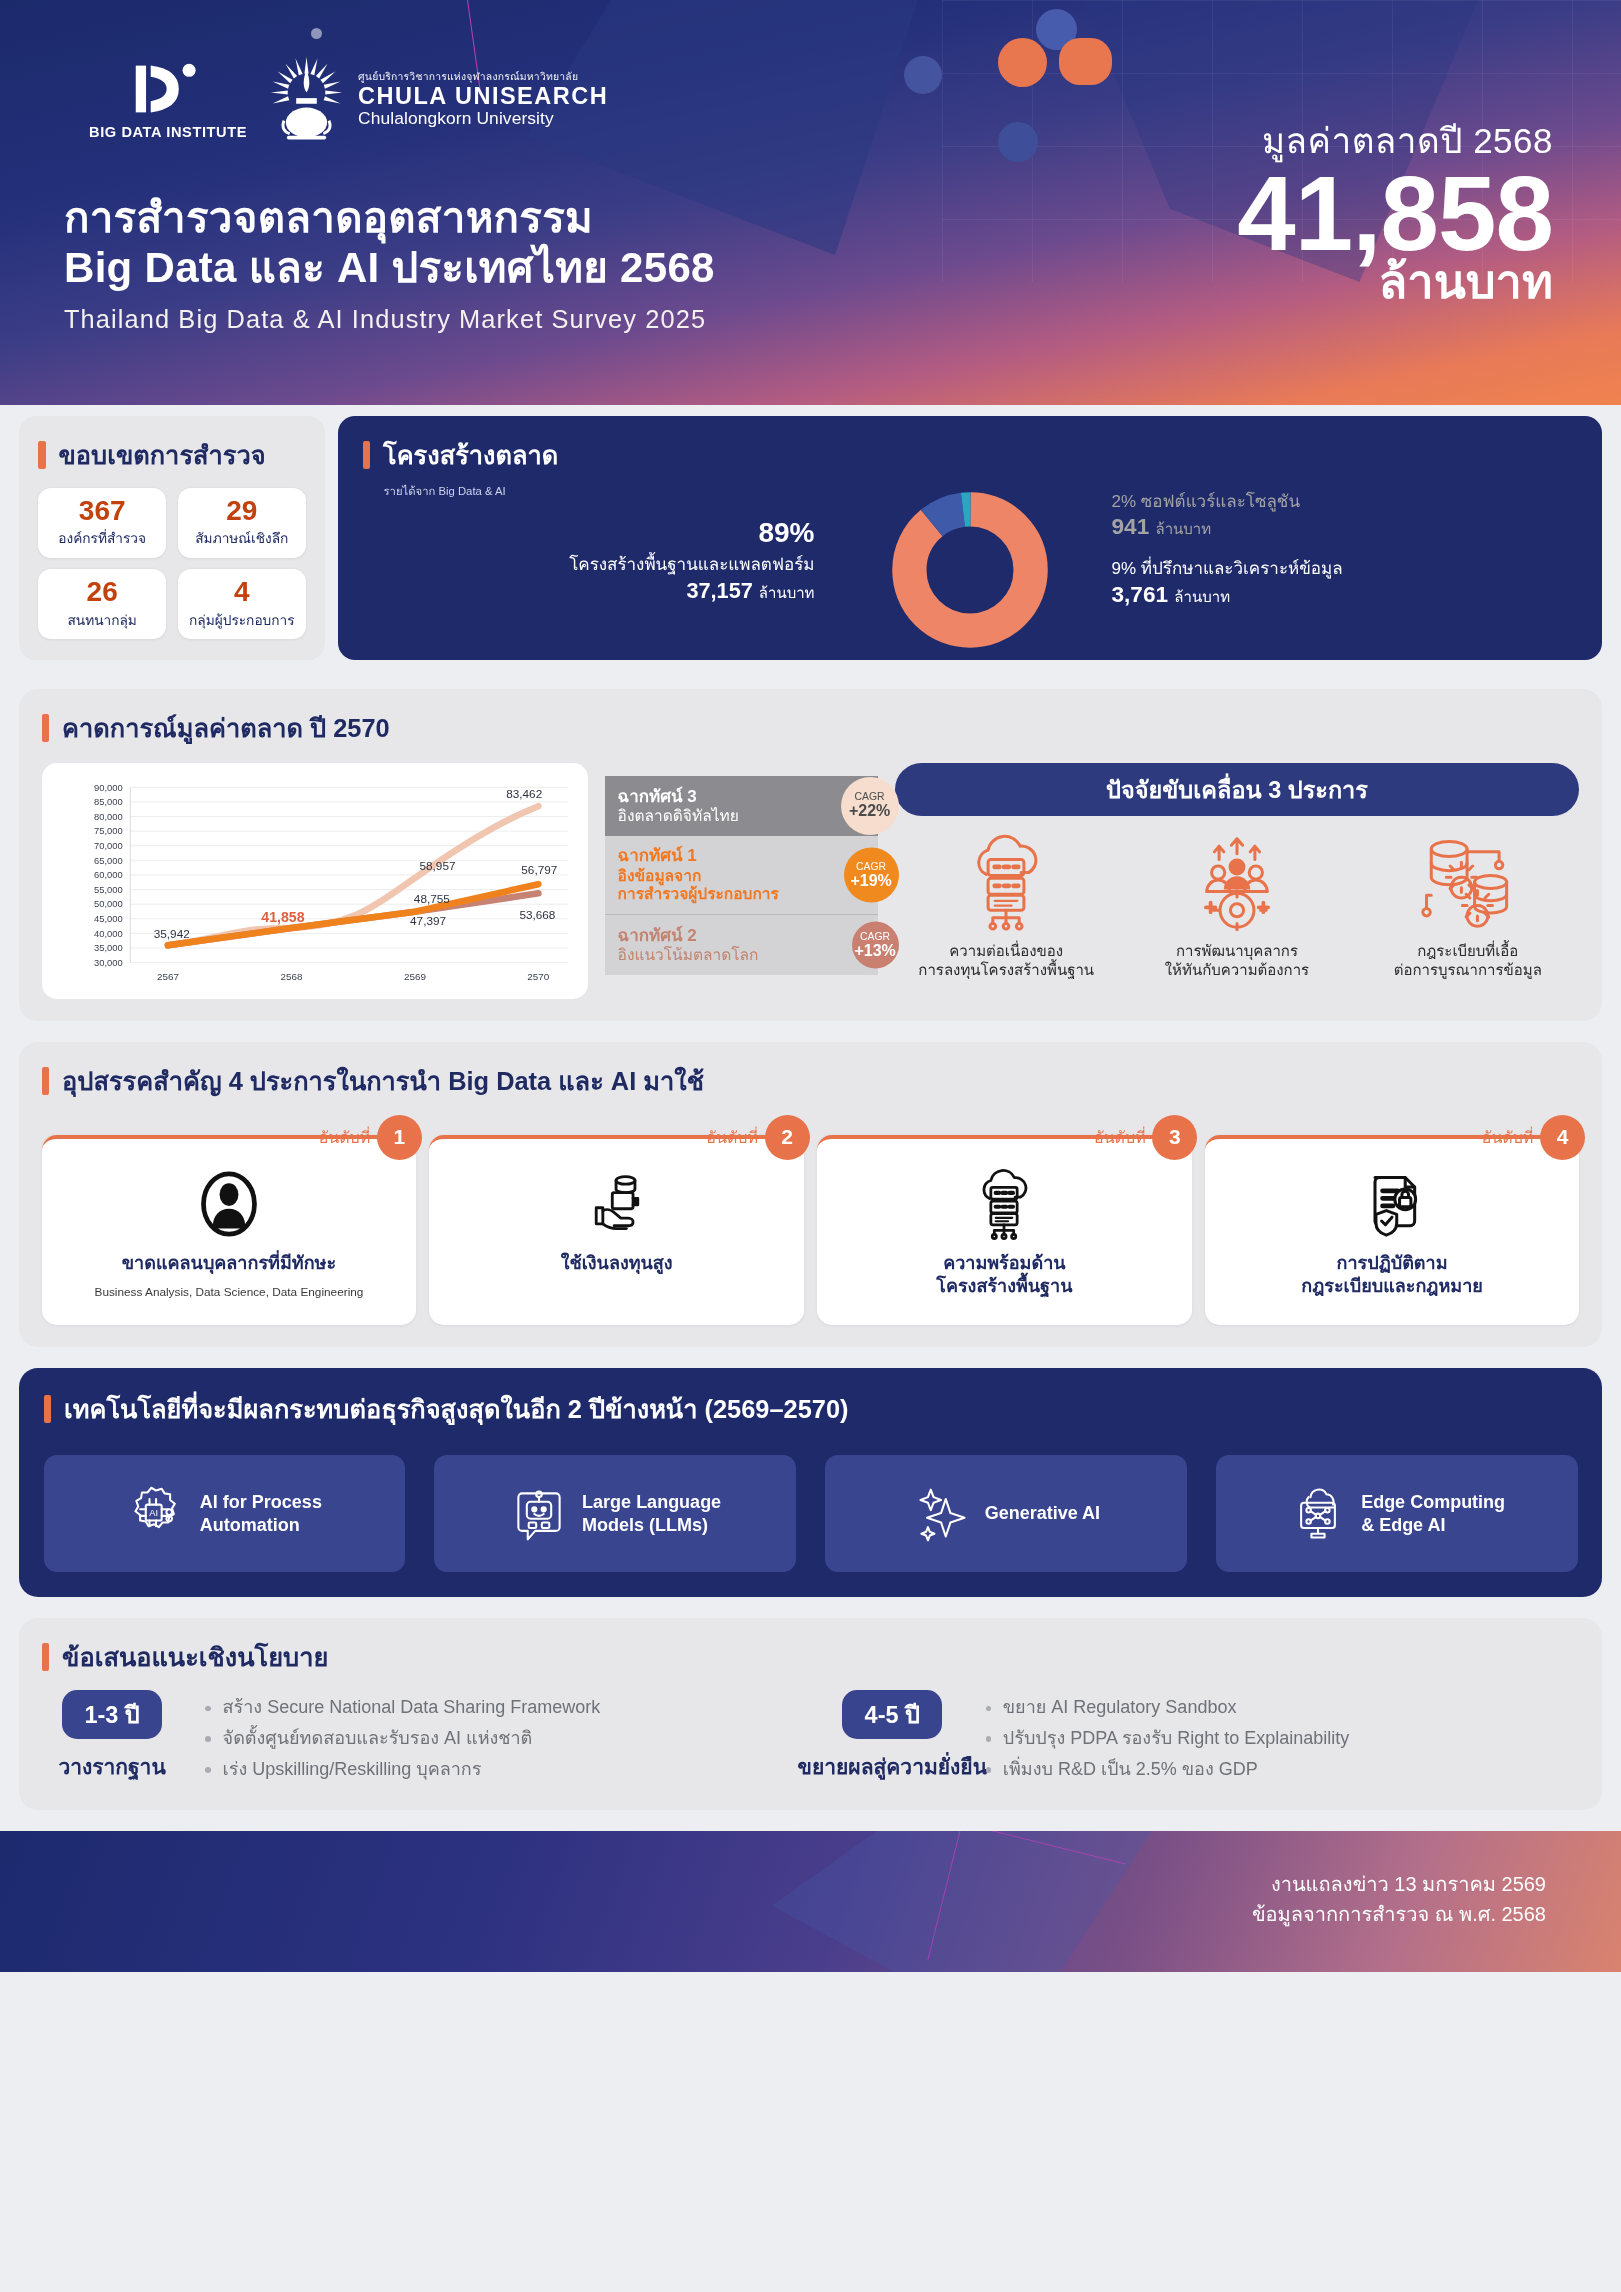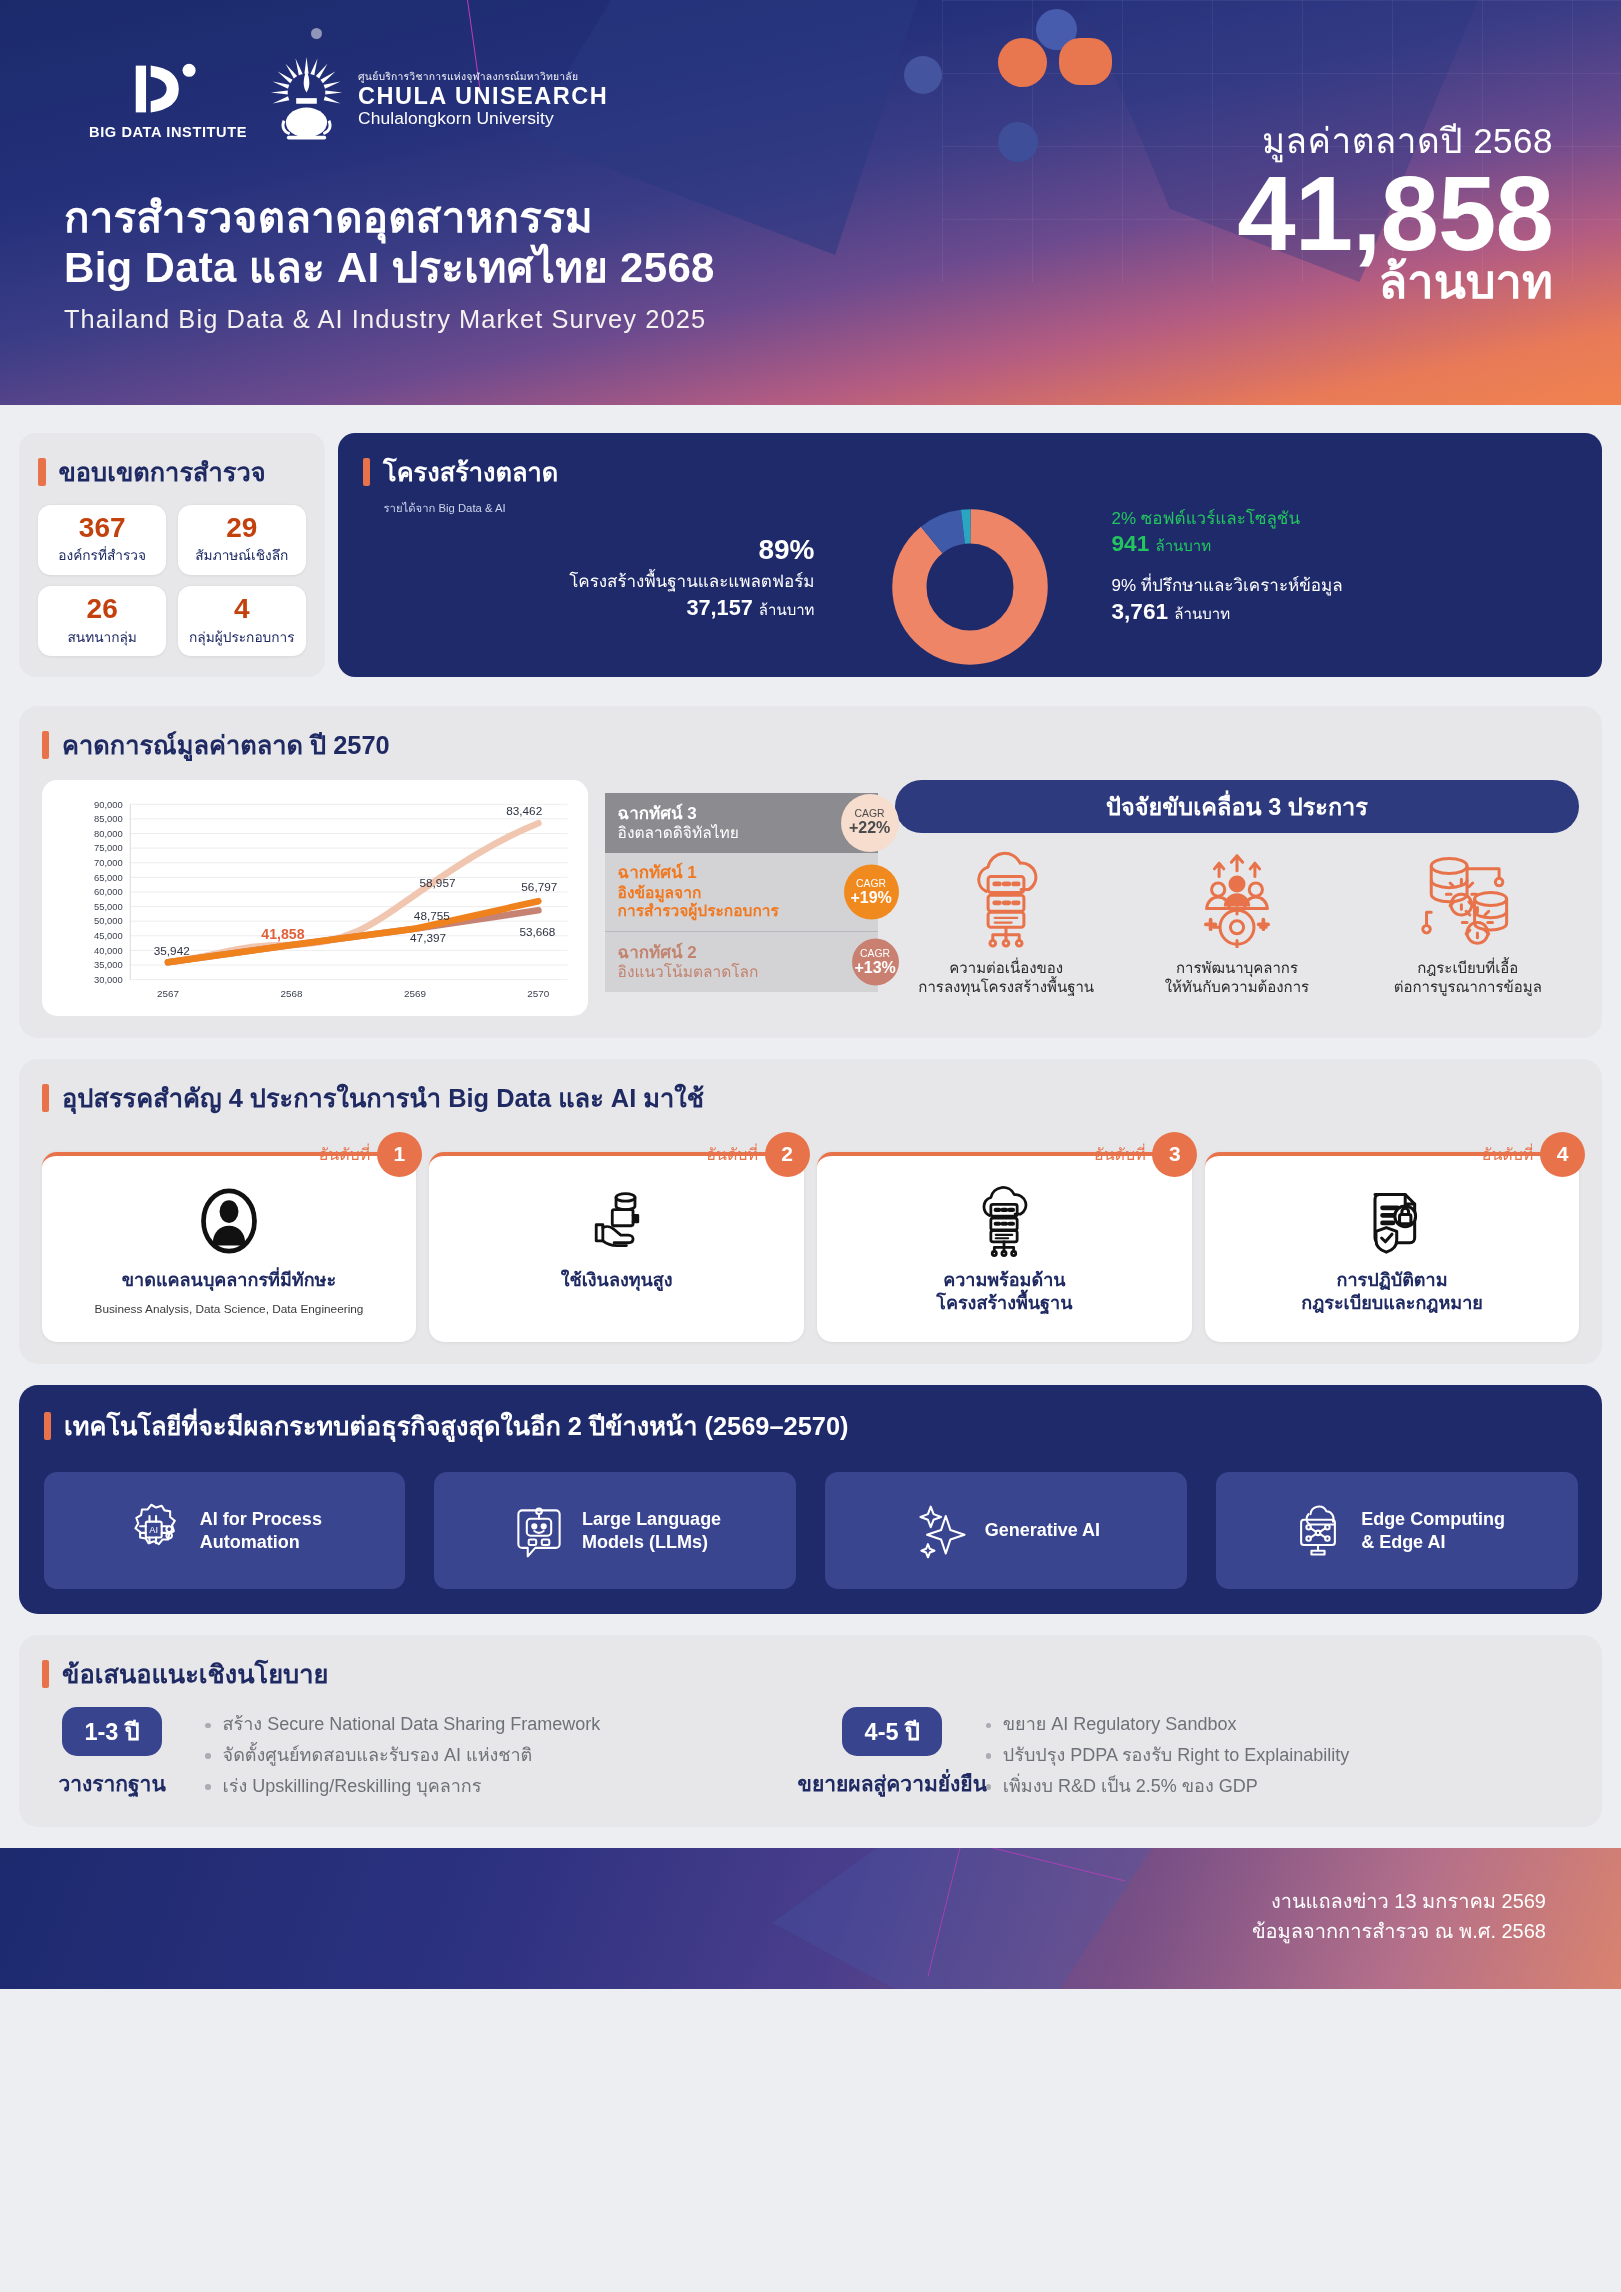--- a/index.html
+++ b/index.html
@@ -58,21 +58,21 @@
   .mv-cap{font-size:35px;font-weight:500;letter-spacing:0.5px;}
   .mv-num{font-size:105px;font-weight:700;line-height:.95;letter-spacing:-0.9px;margin-top:-3.8px;}
   .mv-unit{font-size:47px;font-weight:600;line-height:1;margin-top:-5.6px;}
 
   
   .sec-title{display:flex;align-items:center;gap:13px;}
   .bar{width:7.5px;height:28px;background:#e8734a;border-radius:1.9px;flex:none;}
   .sec-title .txt{font-size:25.4px;font-weight:600;color:#1f2a63;}
   .sec-title.light .txt{color:#fff;}
 
-  .row-a{display:flex;gap:13px;padding:8px 19px;margin-top:20px;align-items:stretch;}
+  .row-a{display:flex;gap:13px;padding:8px 19px;margin-top:3px;align-items:stretch;}
 
   .card-scope{
     width:306px;background:#e7e7ea;border-radius:17px;padding:19px 19px 21px 19px;
   }
   .scope-grid{display:grid;grid-template-columns:1fr 1fr;gap:11.3px;margin-top:13px;}
   .scope-box{background:#fff;border-radius:13px;height:70px;display:flex;
     flex-direction:column;align-items:center;justify-content:center;
     box-shadow:0 0.9px 2.8px rgba(0,0,0,.07);}
   .scope-num{font-size:28px;font-weight:700;color:#c2410c;line-height:1;}
   .scope-lbl{font-size:13.7px;color:#1f2a63;margin-top:2.8px;}
@@ -82,21 +82,21 @@
     min-height:194px;
   }
   .struct-note{font-size:11.3px;color:#cfd4ec;margin-left:21px;margin-top:6.6px;}
   .donut-area{position:relative;height:141px;margin-top:-5.6px;}
   .donut{position:absolute;left:50%;top:-3.8px;transform:translateX(-50%);}
   .lab-left{position:absolute;left:113px;top:22.6px;text-align:right;color:#fff;width:339px;}
   .lab-left .big{font-size:28px;font-weight:700;}
   .lab-left .sm{font-size:17px;margin-top:1.9px;}
   .lab-left .val{font-size:21.7px;font-weight:600;margin-top:0.9px;}
   .lab-left .val small{font-size:15px;font-weight:400;}
-  .lab-r1{position:absolute;left:749px;top:-7.5px;color:#22c55e;text-align:left;}
+  .lab-r1{position:absolute;left:749px;top:-7.5px;color:#a3a3a3;text-align:left;}
   .lab-r2{position:absolute;left:749px;top:60px;color:#fff;text-align:left;}
   .lab-r1 .sm,.lab-r2 .sm{font-size:17px;}
   .lab-r1 .val,.lab-r2 .val{font-size:22.6px;font-weight:600;margin-top:0.9px;}
   .lab-r1 .val small,.lab-r2 .val small{font-size:15px;font-weight:400;}
 
   
   .panel{margin:21px 19px 0 19px;background:#e7e7ea;border-radius:19px;padding:19px 22.6px 22.6px 22.6px;}
   .forecast-body{display:flex;gap:17px;margin-top:15px;align-items:flex-start;}
   .chart-card{background:#fff;border-radius:15px;padding:13px 11.3px 9.4px 11.3px;width:546px;position:relative;}
   .chart-inner{position:relative;width:524px;height:213px;}

